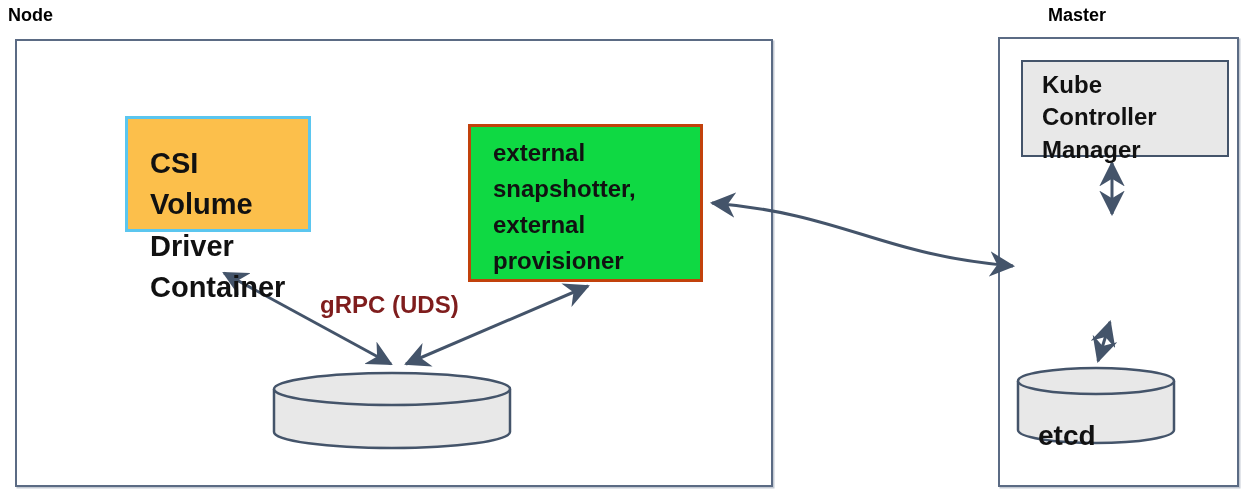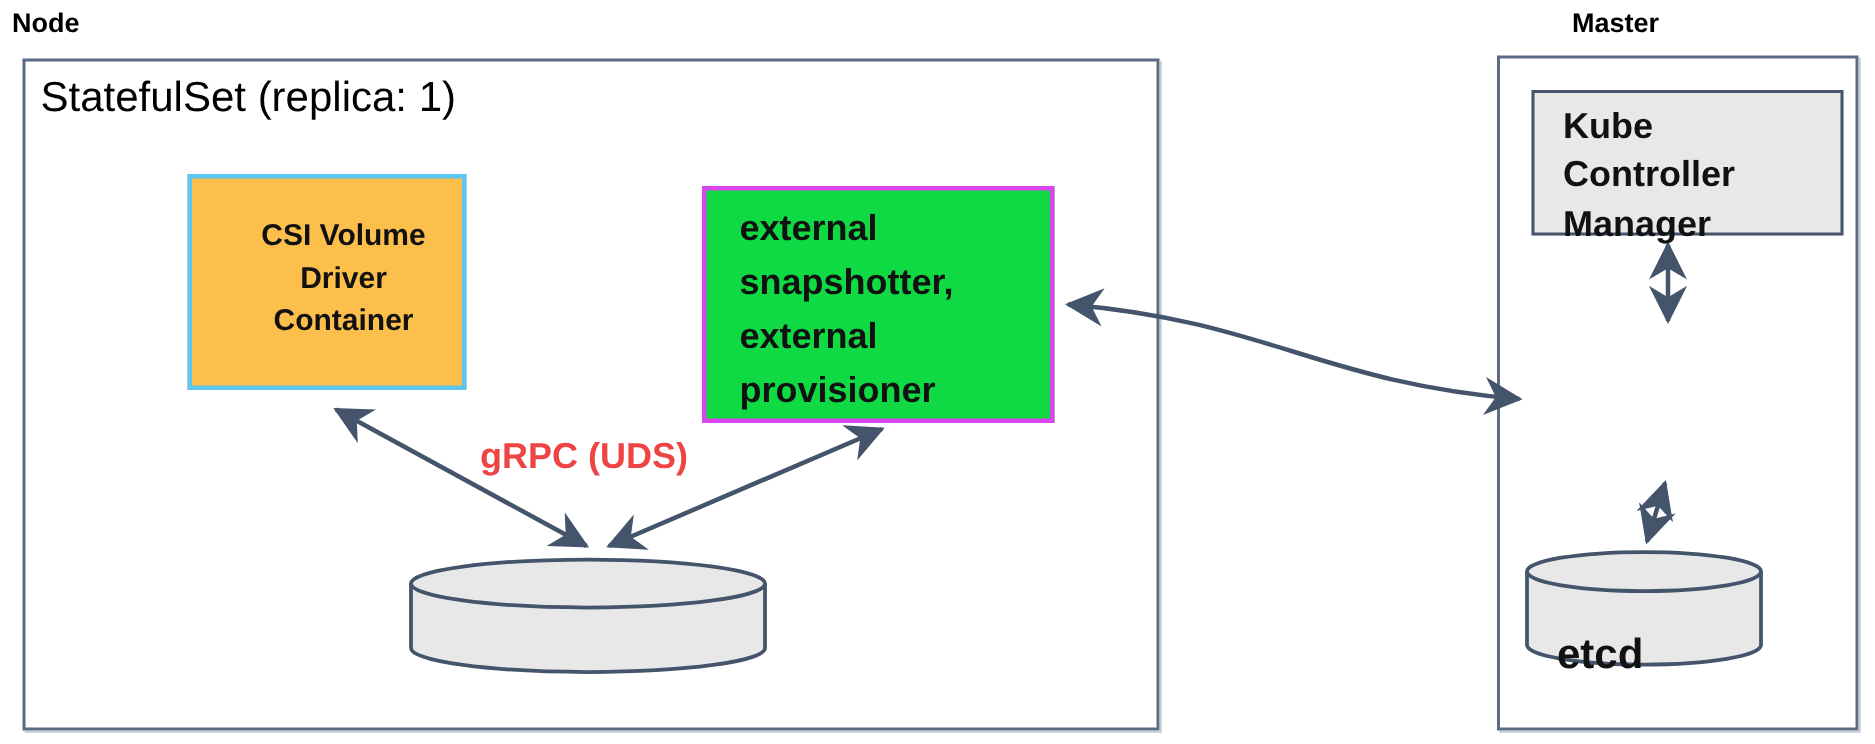--- a/index.html
+++ b/index.html
@@ -10,30 +10,30 @@
   .abs{position:absolute;}
   .container-label{font-size:18px;font-weight:700;color:#000;}
   .container-box{
     border:2.5px solid #5b6b84;background:transparent;z-index:1;
     box-shadow:1.5px 1.5px 0 rgba(90,106,132,.35);
   }
   .svg-layer{position:absolute;left:0;top:0;z-index:2;}
   .shape-box{box-sizing:border-box;z-index:3;white-space:pre-line;}
   .statefulset-title{font-size:28px;font-weight:400;color:#000;z-index:3;}
   .csi-box{
-    left:125px;top:116px;width:186px;height:144px;
+    left:125px;top:116px;width:186px;height:116px;
     background:#FCBF4B;border:3px solid #5BC6EF;
-    font-size:20px;font-weight:600;line-height:1.43;padding:24px 0 0 22px;text-align:center;
+    font-size:29px;font-weight:600;line-height:1.43;padding:24px 0 0 22px;
   }
   .sidecar-box{
     left:468px;top:124px;width:235px;height:158px;
-    background:#0FD943;border:3px solid #d946ef;
+    background:#0FD943;border:3px solid #c2410c;
     font-size:24px;font-weight:600;line-height:1.5;padding:8px 0 0 22px;
   }
-  .grpc-label{left:320px;top:291px;font-size:24px;font-weight:600;color:#ef4444;z-index:3;}
+  .grpc-label{left:320px;top:291px;font-size:24px;font-weight:600;color:#7f1d1d;z-index:3;}
   .emptydir-label{
     left:274px;top:405px;width:236px;text-align:center;
     font-size:23px;font-weight:600;z-index:3;
   }
   .kcm-box{
     left:1021px;top:60px;width:208px;height:97px;
     background:#E8E8E8;border:2px solid #44546A;
     font-size:24px;font-weight:600;line-height:1.35;padding:7px 0 0 19px;
   }
   .api-box{
@@ -43,21 +43,20 @@
   }
   .etcd-label{left:1038px;top:392px;font-size:28px;font-weight:600;z-index:3;margin-top:28px;}
 </style>
 </head>
 <body>
 
 <div class="canvas">
 
   <div class="abs container-label" style="left:8px;top:5px;">Node</div>
   <div class="abs container-box" style="left:15px;top:39px;width:754px;height:444px;"></div>
-  <div class="abs statefulset-title" style="left:27px;top:49px;">StatefulSet (replica: 1)</div>
 
   <div class="abs shape-box csi-box">CSI Volume
 Driver
 Container</div>
 
   <div class="abs shape-box sidecar-box">external
 snapshotter,
 external
 provisioner</div>
 

